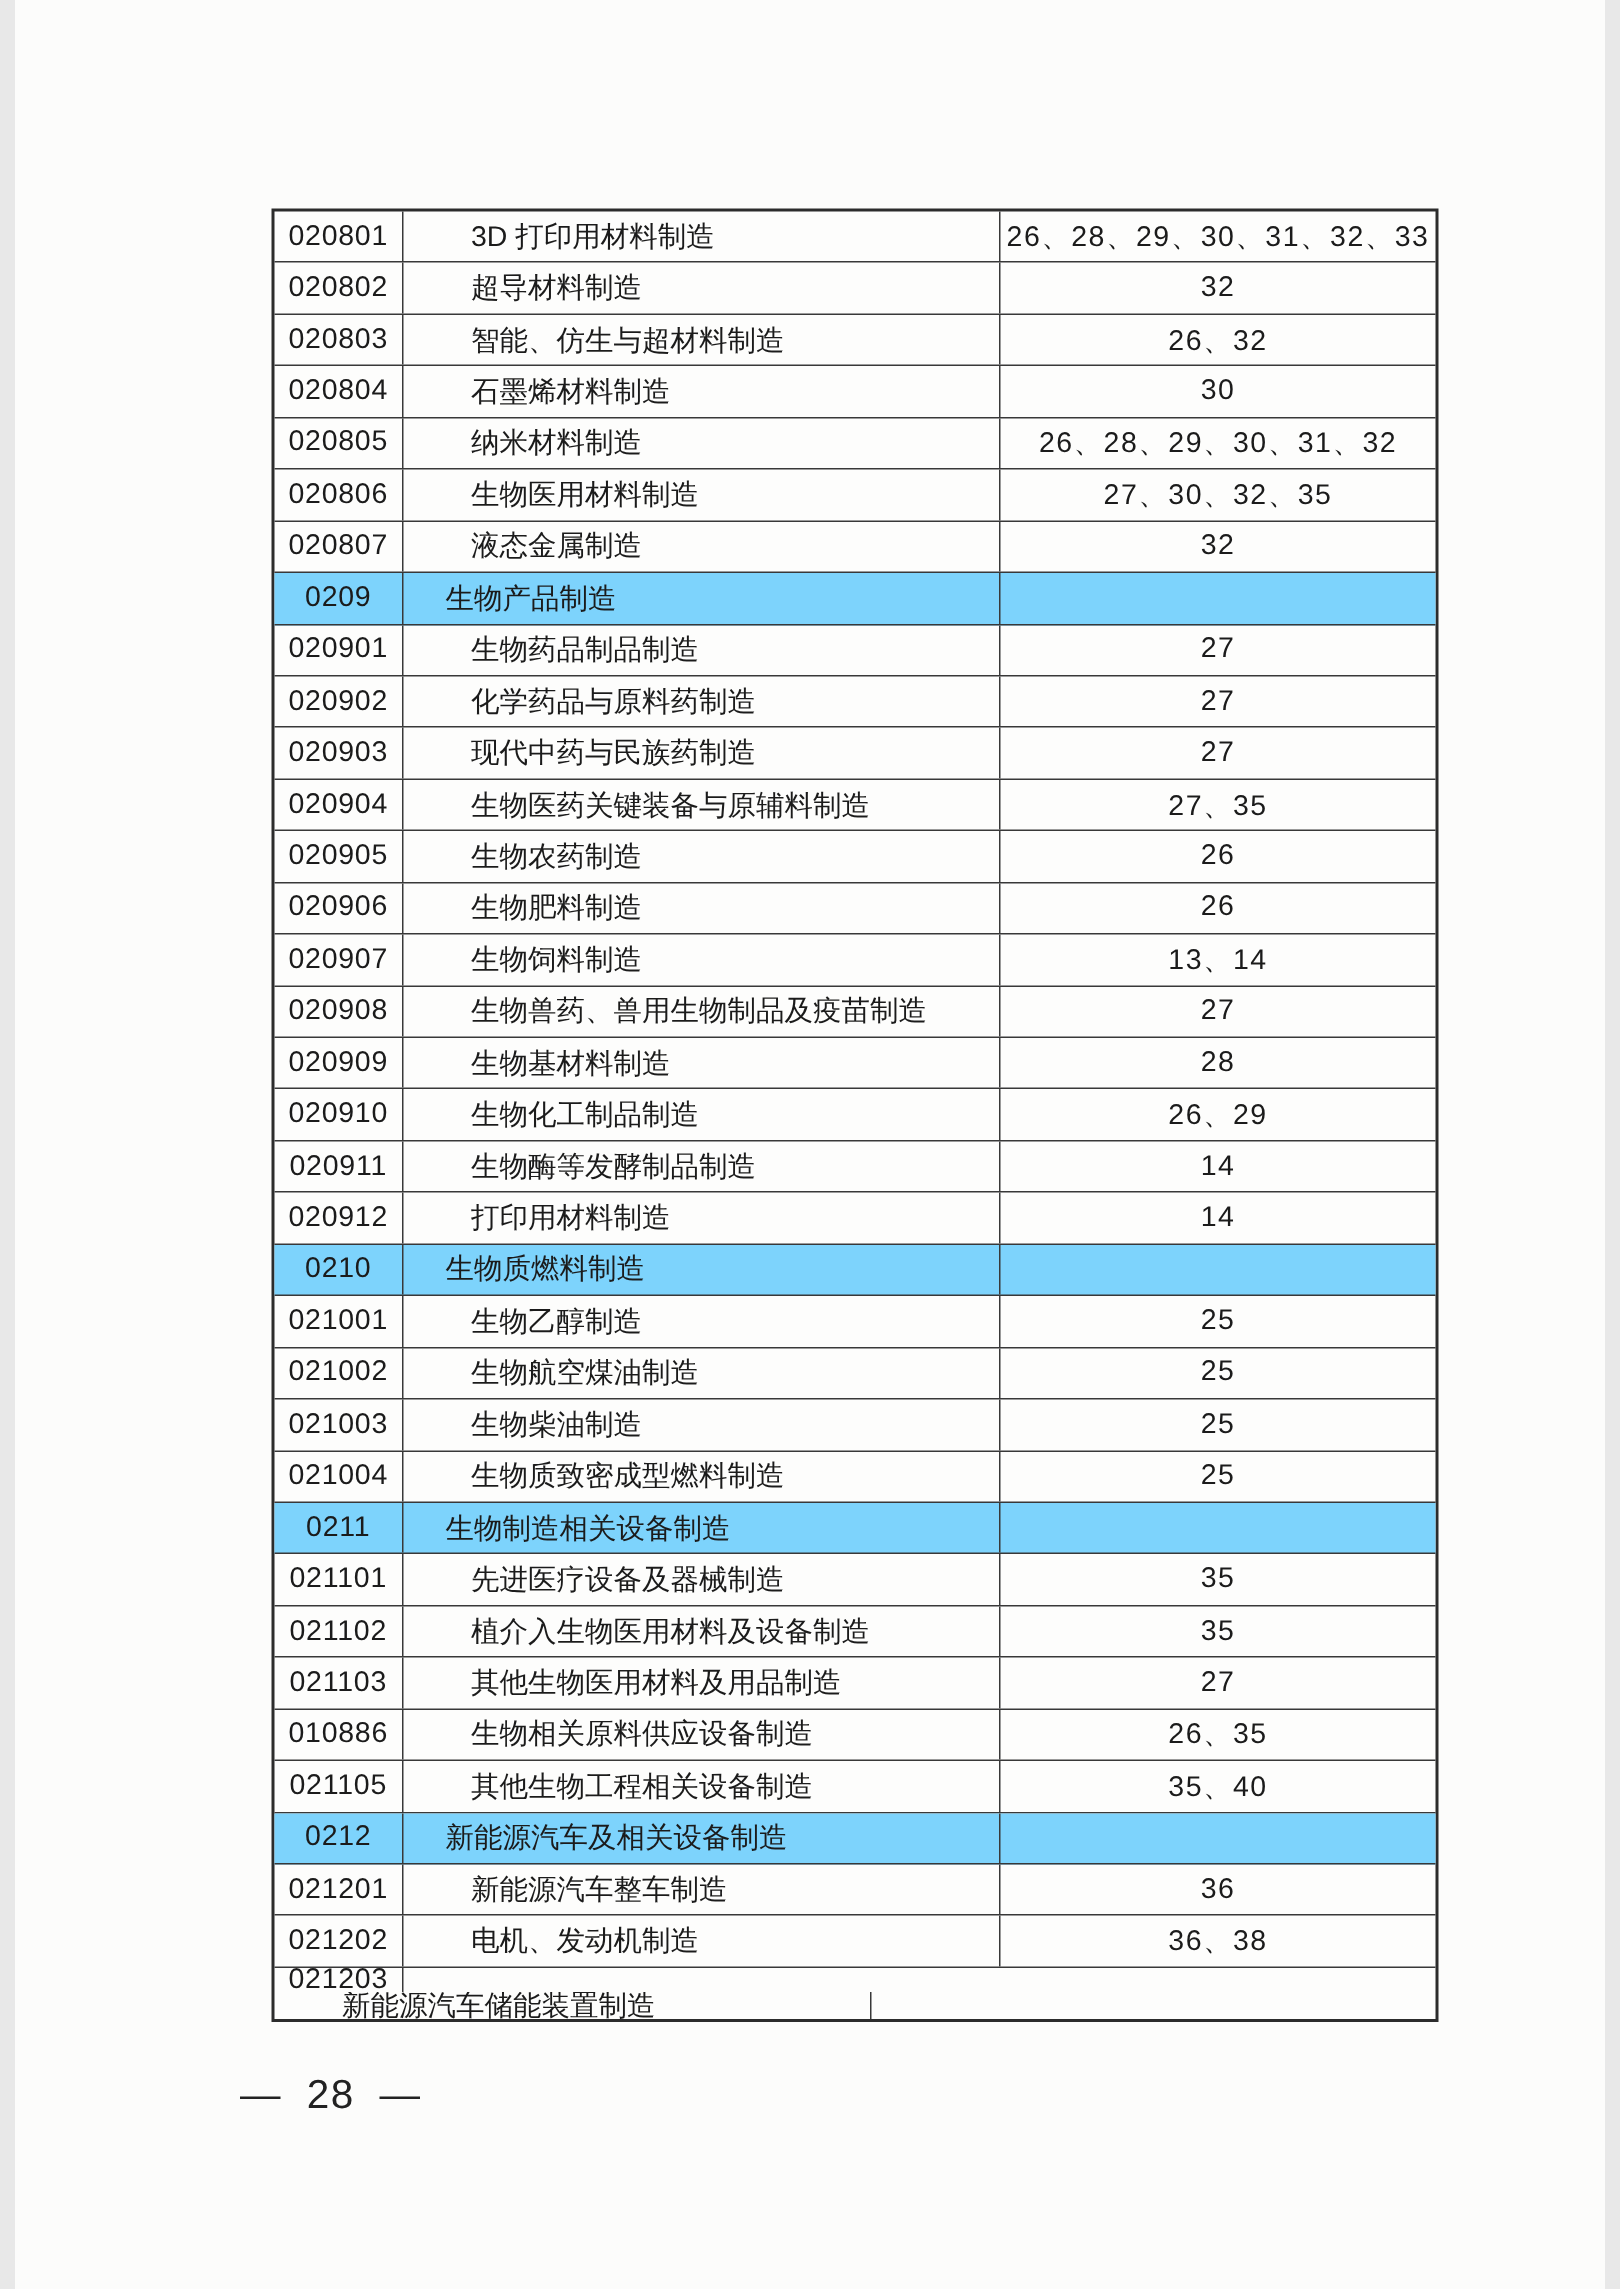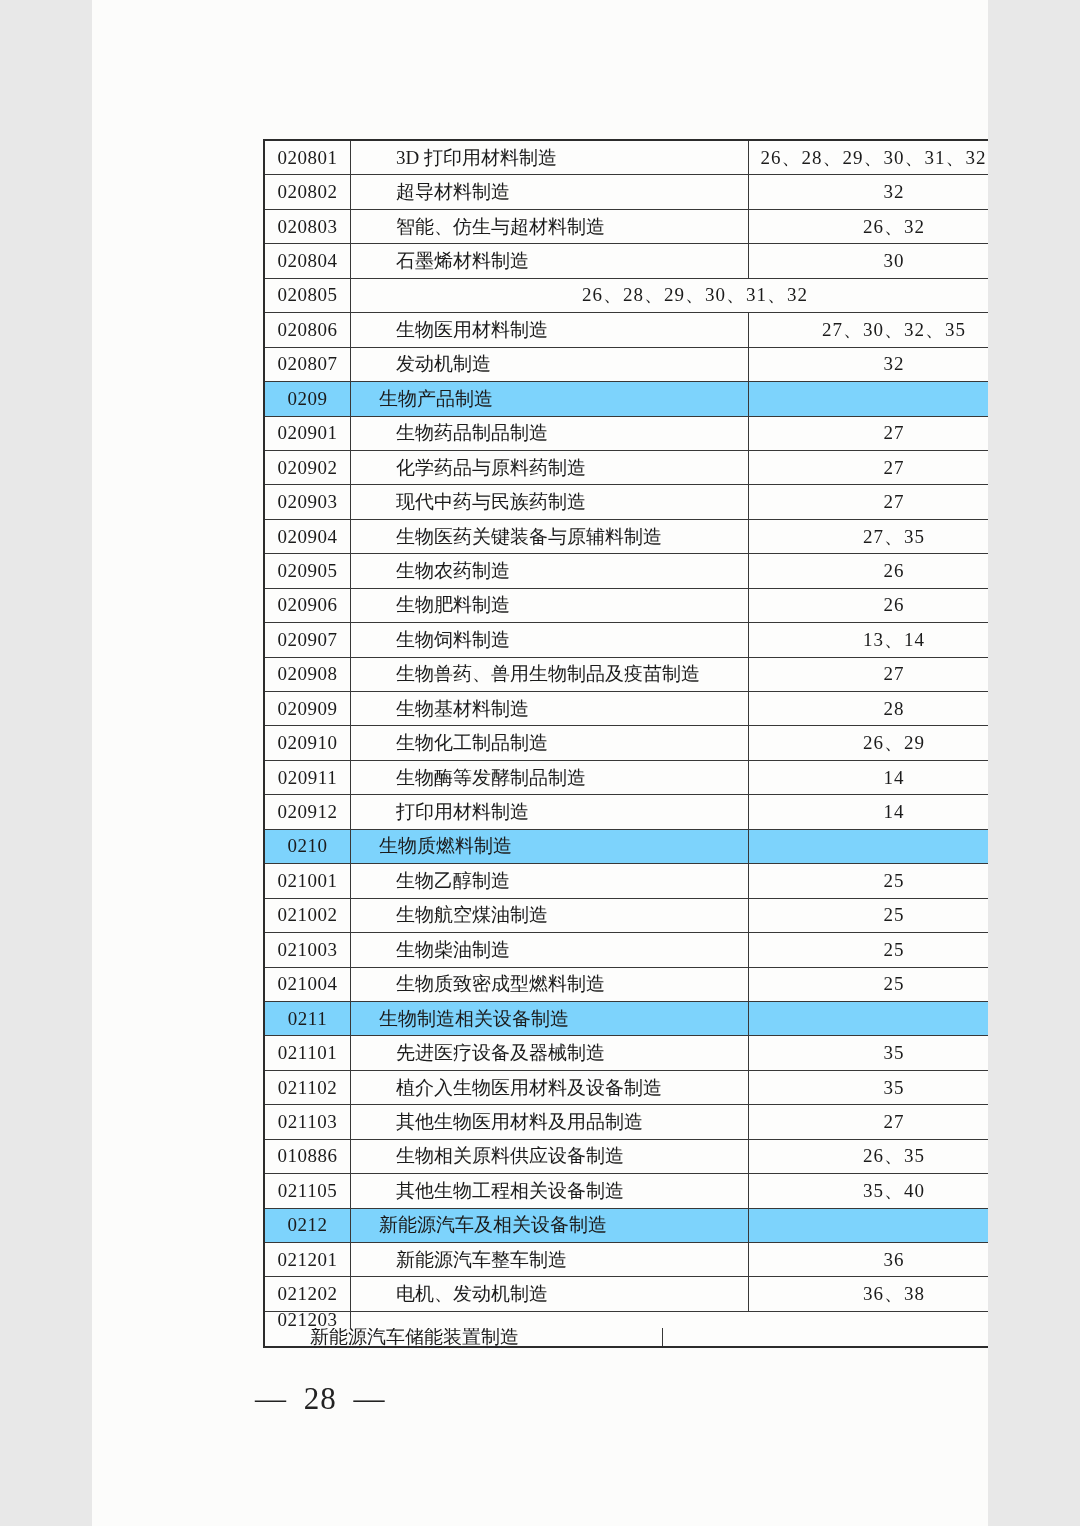--- a/index.html
+++ b/index.html
@@ -2,26 +2,26 @@
 <html><head>
 <meta charset="utf-8">
 <style>
   html, body {
     margin: 0;
     padding: 0;
     background: #e8e8e8;
   }
   .page {
     position: relative;
-    width: 896px;
+    width: 1060px;
     height: 1526px;
     margin: 0 auto;
     background: #fcfcfb;
     overflow: hidden;
-    font-family: Liberation Serif, serif;
+    font-family: Liberation Sans, sans-serif;
     color: #1b1b1b;
   }
   .industry-table {
     position: absolute;
     left: 171px;
     top: 139px;
     width: 774px;
     border: 2px solid #2c2c2c;
     background: #fdfdfc;
   }
@@ -60,23 +60,23 @@
     letter-spacing: 1px;
   }
   .t-row.category {
     background: #7dd3fc;
   }
   .t-row.category .c-name {
     padding-left: 28px;
   }
   .page-footer {
     position: absolute;
-    left: 163px;
+    left: 150px;
     top: 1381px;
-    font-size: 31px;
+    font-size: 27px;
     letter-spacing: 1px;
     word-spacing: 8px;
     color: #222;
   }
 </style>
 </head>
 <body>
 
 <div class="page">
 
@@ -97,30 +97,31 @@
         <div class="t-cell c-name">智能、仿生与超材料制造</div>
         <div class="t-cell c-values">26、32</div>
       </div>
       <div class="t-row">
         <div class="t-cell c-code">020804</div>
         <div class="t-cell c-name">石墨烯材料制造</div>
         <div class="t-cell c-values">30</div>
       </div>
       <div class="t-row">
         <div class="t-cell c-code">020805</div>
+        <div class="t-cell c-name">纳米材料制造</div>
         <div class="t-cell c-values">26、28、29、30、31、32</div>
       </div>
       <div class="t-row">
         <div class="t-cell c-code">020806</div>
         <div class="t-cell c-name">生物医用材料制造</div>
         <div class="t-cell c-values">27、30、32、35</div>
       </div>
       <div class="t-row">
         <div class="t-cell c-code">020807</div>
-        <div class="t-cell c-name">发动机制造</div>
+        <div class="t-cell c-name">液态金属制造</div>
         <div class="t-cell c-values">32</div>
       </div>
       <div class="t-row category">
         <div class="t-cell c-code">0209</div>
         <div class="t-cell c-name">生物产品制造</div>
         <div class="t-cell c-values"></div>
       </div>
       <div class="t-row">
         <div class="t-cell c-code">020901</div>
         <div class="t-cell c-name">生物药品制品制造</div>

